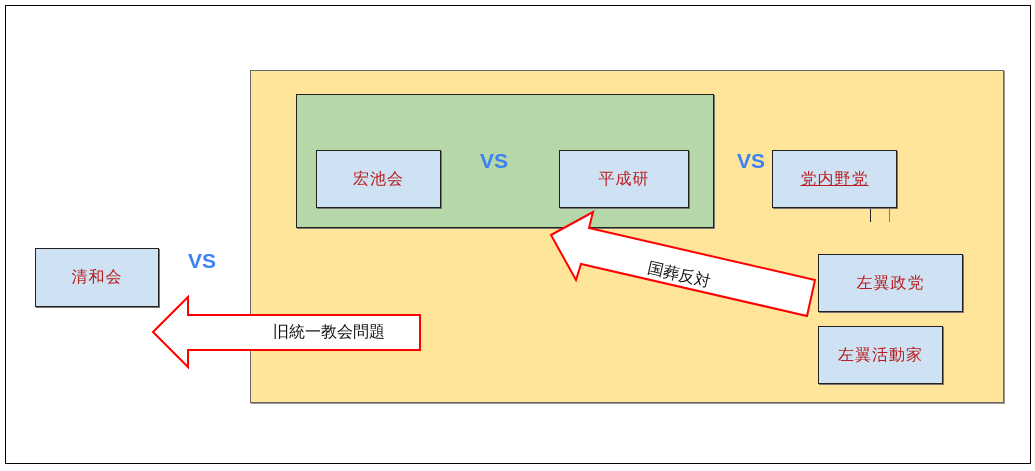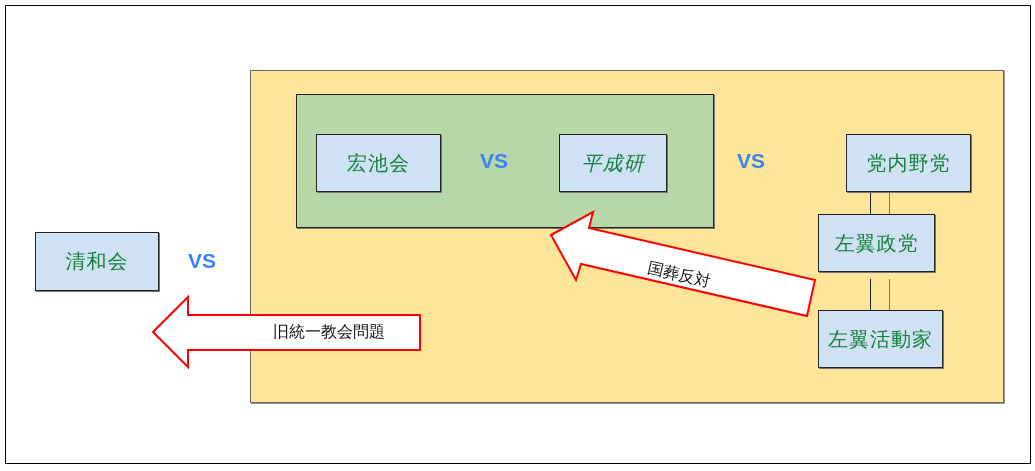--- a/index.html
+++ b/index.html
@@ -6,21 +6,21 @@
   body { width: 1035px; height: 471px; position: relative; overflow: hidden;
          font-family: "DejaVu Sans", "Liberation Sans", sans-serif; }
   .abs { position: absolute; box-sizing: border-box; }
   #frame { left: 5px; top: 5px; width: 1026px; height: 459px; border: 1px solid #000; background: #fff; }
   #yellow { left: 250px; top: 70px; width: 754px; height: 333px; background: #ffe599; border: 1px solid #666;
             box-shadow: 1px 1px 0 #999; }
   #green { left: 296px; top: 94px; width: 418px; height: 134px; background: #b6d7a8; border: 1px solid #222;
            box-shadow: 1px 1px 0 #777; }
   .node { background: #cfe2f3; border: 1px solid #222; box-shadow: 1px 1px 0 #777;
           display: flex; align-items: center; justify-content: center;
-          font-size: 20px; color: #15803d; letter-spacing: 1px; }
+          font-size: 16px; color: #b91c1c; letter-spacing: 1px; margin-top: 16px; }
   .vs { font-family: "Liberation Sans", sans-serif; font-weight: bold; font-size: 21px; color: #3b82f6; }
   .connector { width: 1px; background: #222; }
   .connector.b { background: #8a7a5a; }
   svg.arrows { position: absolute; left: 0; top: 0; }
   .arrow-label { font-size: 16px; color: #111; white-space: nowrap; }
 </style>
 </head>
 <body>
 
 <div id="frame" class="abs"></div>
@@ -28,35 +28,35 @@
 <div id="yellow" class="abs"></div>
 
 <div id="green" class="abs"></div>
 
 <div class="abs node" style="left:316px;top:134px;width:125px;height:58px;">
   <span>宏池会</span>
 </div>
 
 <div class="abs vs" style="left:480px;top:149px;">VS</div>
 
-<div class="abs node" style="left:559px;top:134px;width:108px;height:58px;font-style:italic;">
+<div class="abs node" style="left:559px;top:134px;width:130px;height:58px;">
   <span>平成研</span>
 </div>
 
 <div class="abs vs" style="left:737px;top:149px;">VS</div>
 
 <div class="abs connector" style="left:870px;top:191px;height:31px;"></div>
 <div class="abs connector b" style="left:889px;top:191px;height:31px;"></div>
 <div class="abs connector" style="left:870px;top:279px;height:31px;"></div>
 <div class="abs connector b" style="left:889px;top:279px;height:31px;"></div>
 
-<div class="abs node" style="left:846px;top:134px;width:125px;height:58px;">
+<div class="abs node" style="left:772px;top:134px;width:125px;height:58px;text-decoration:underline;">
   <span>党内野党</span>
 </div>
-<div class="abs node" style="left:818px;top:214px;width:117px;height:58px;">
+<div class="abs node" style="left:818px;top:238px;width:145px;height:58px;">
   <span>左翼政党</span>
 </div>
 <div class="abs node" style="left:818px;top:310px;width:125px;height:58px;">
   <span>左翼活動家</span>
 </div>
 
 <div class="abs node" style="left:35px;top:232px;width:124px;height:59px;">
   <span>清和会</span>
 </div>
 

